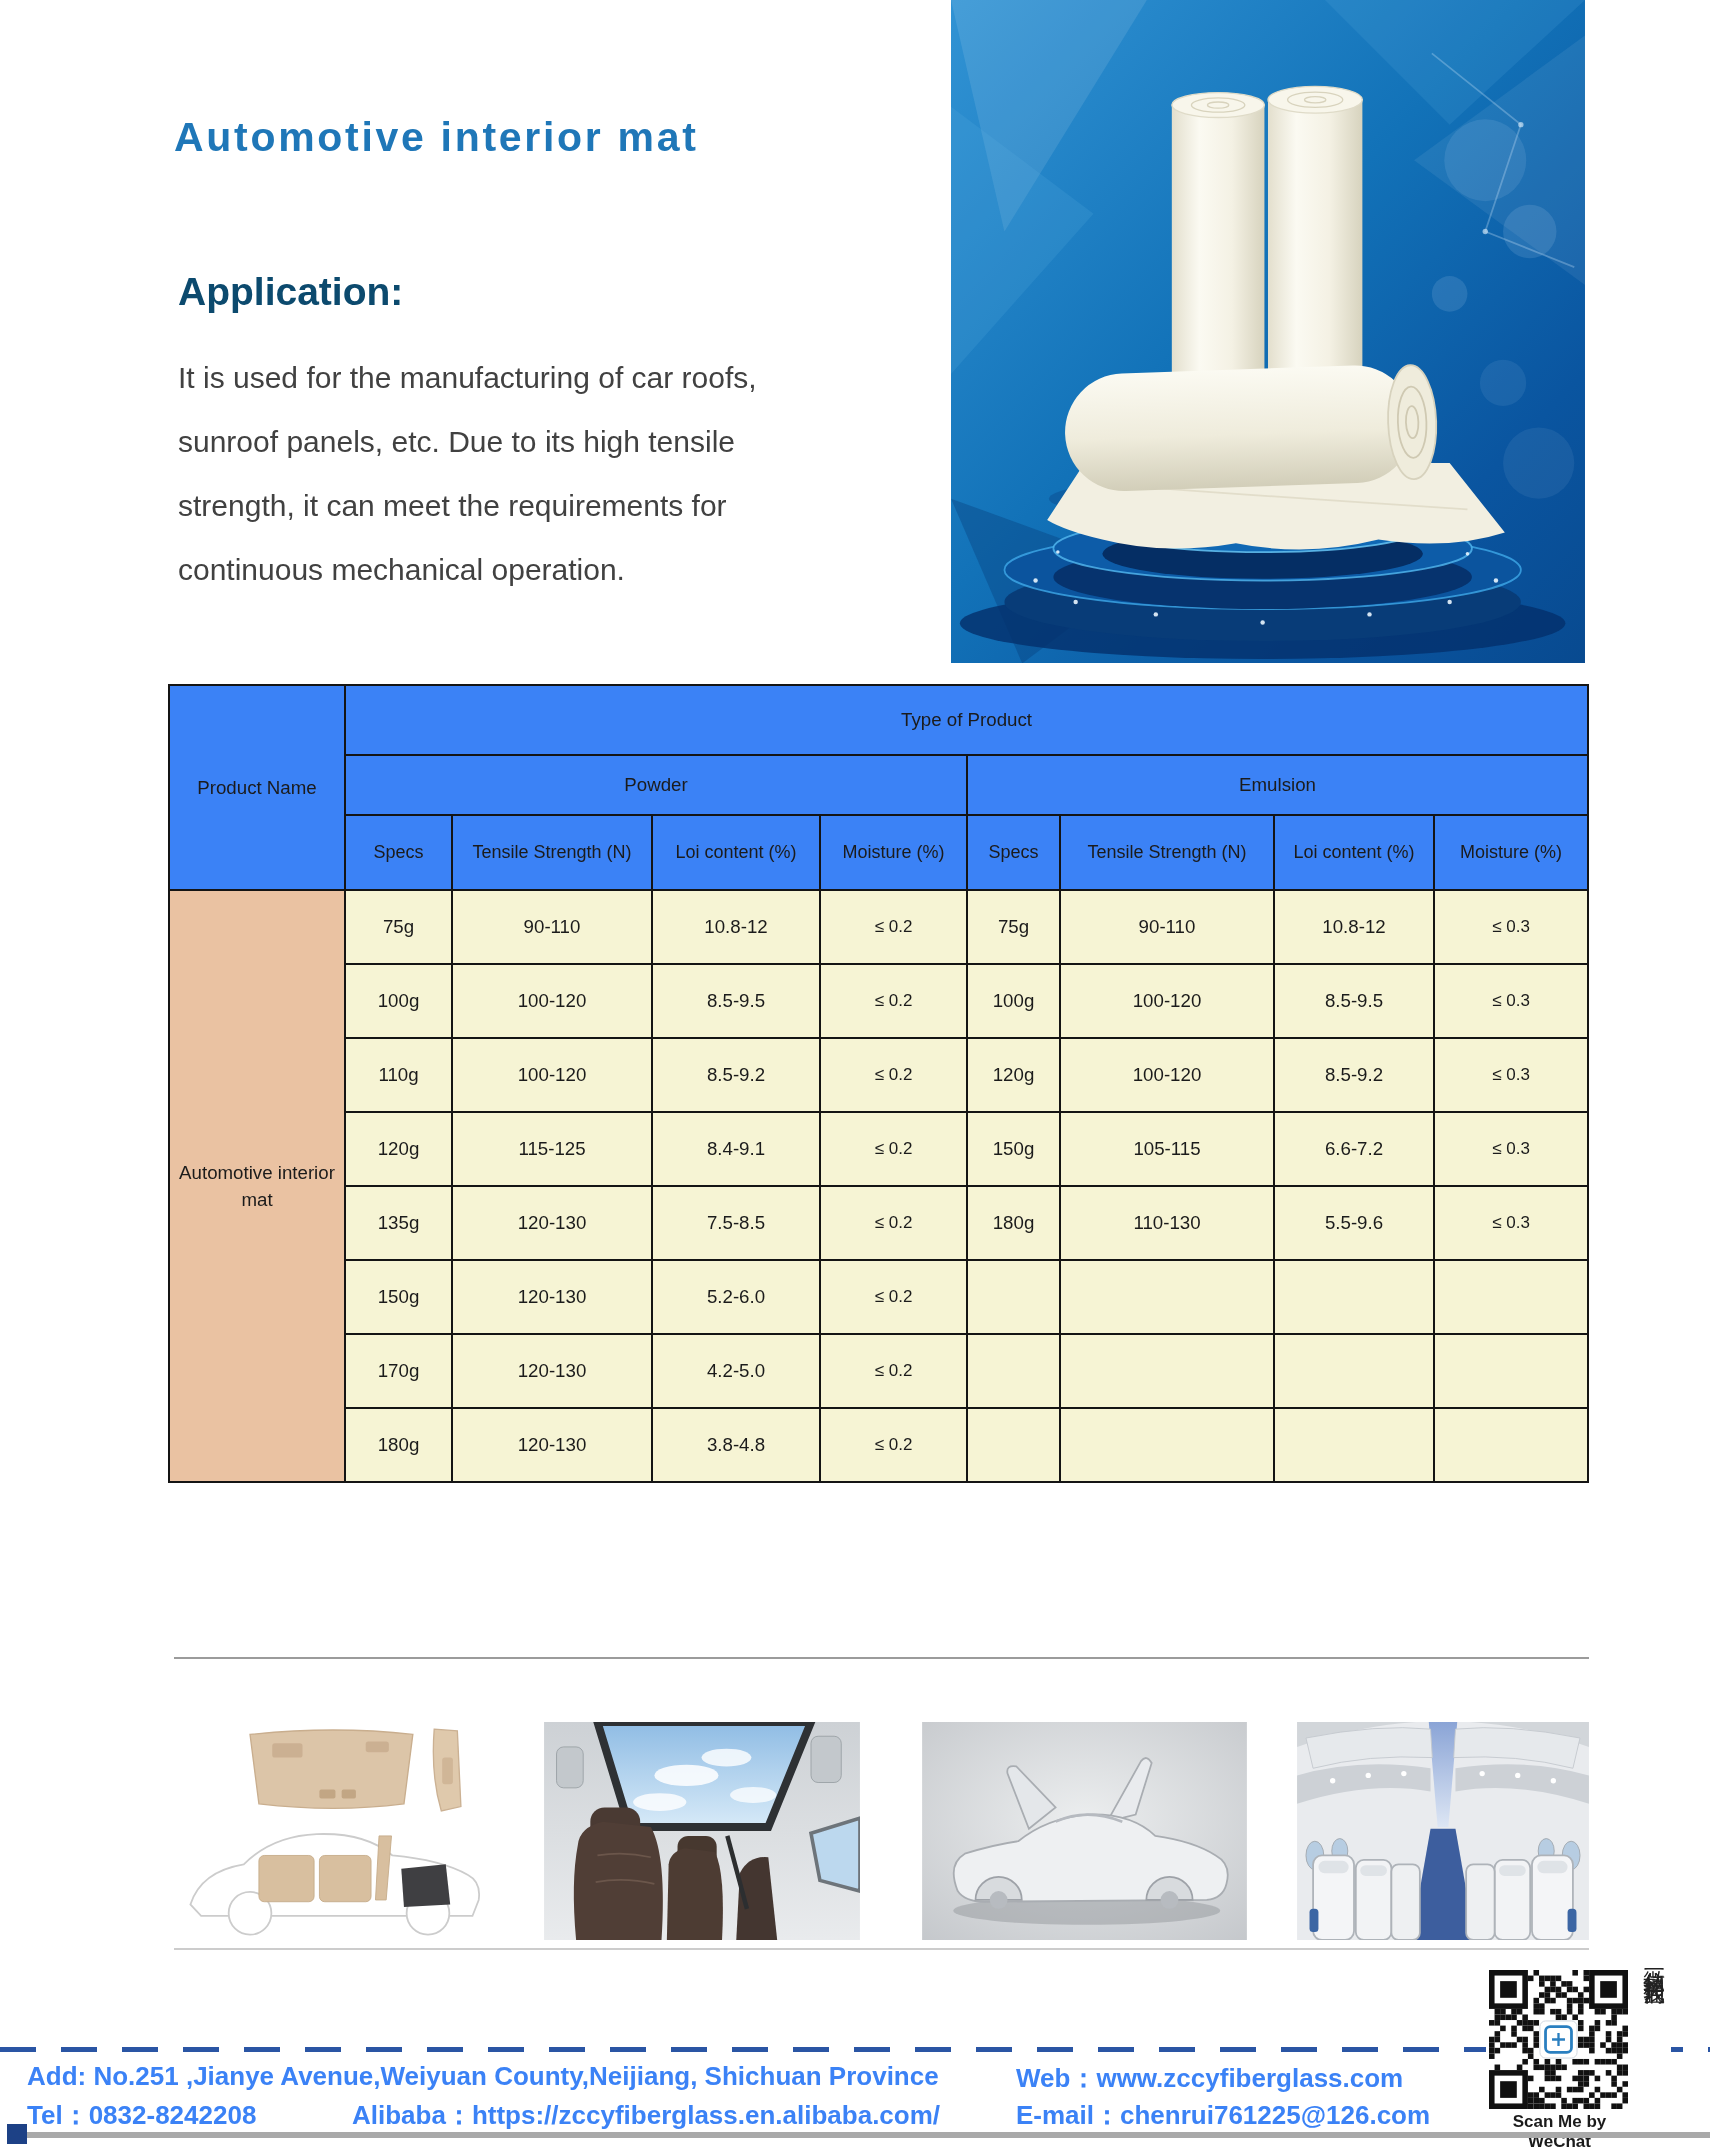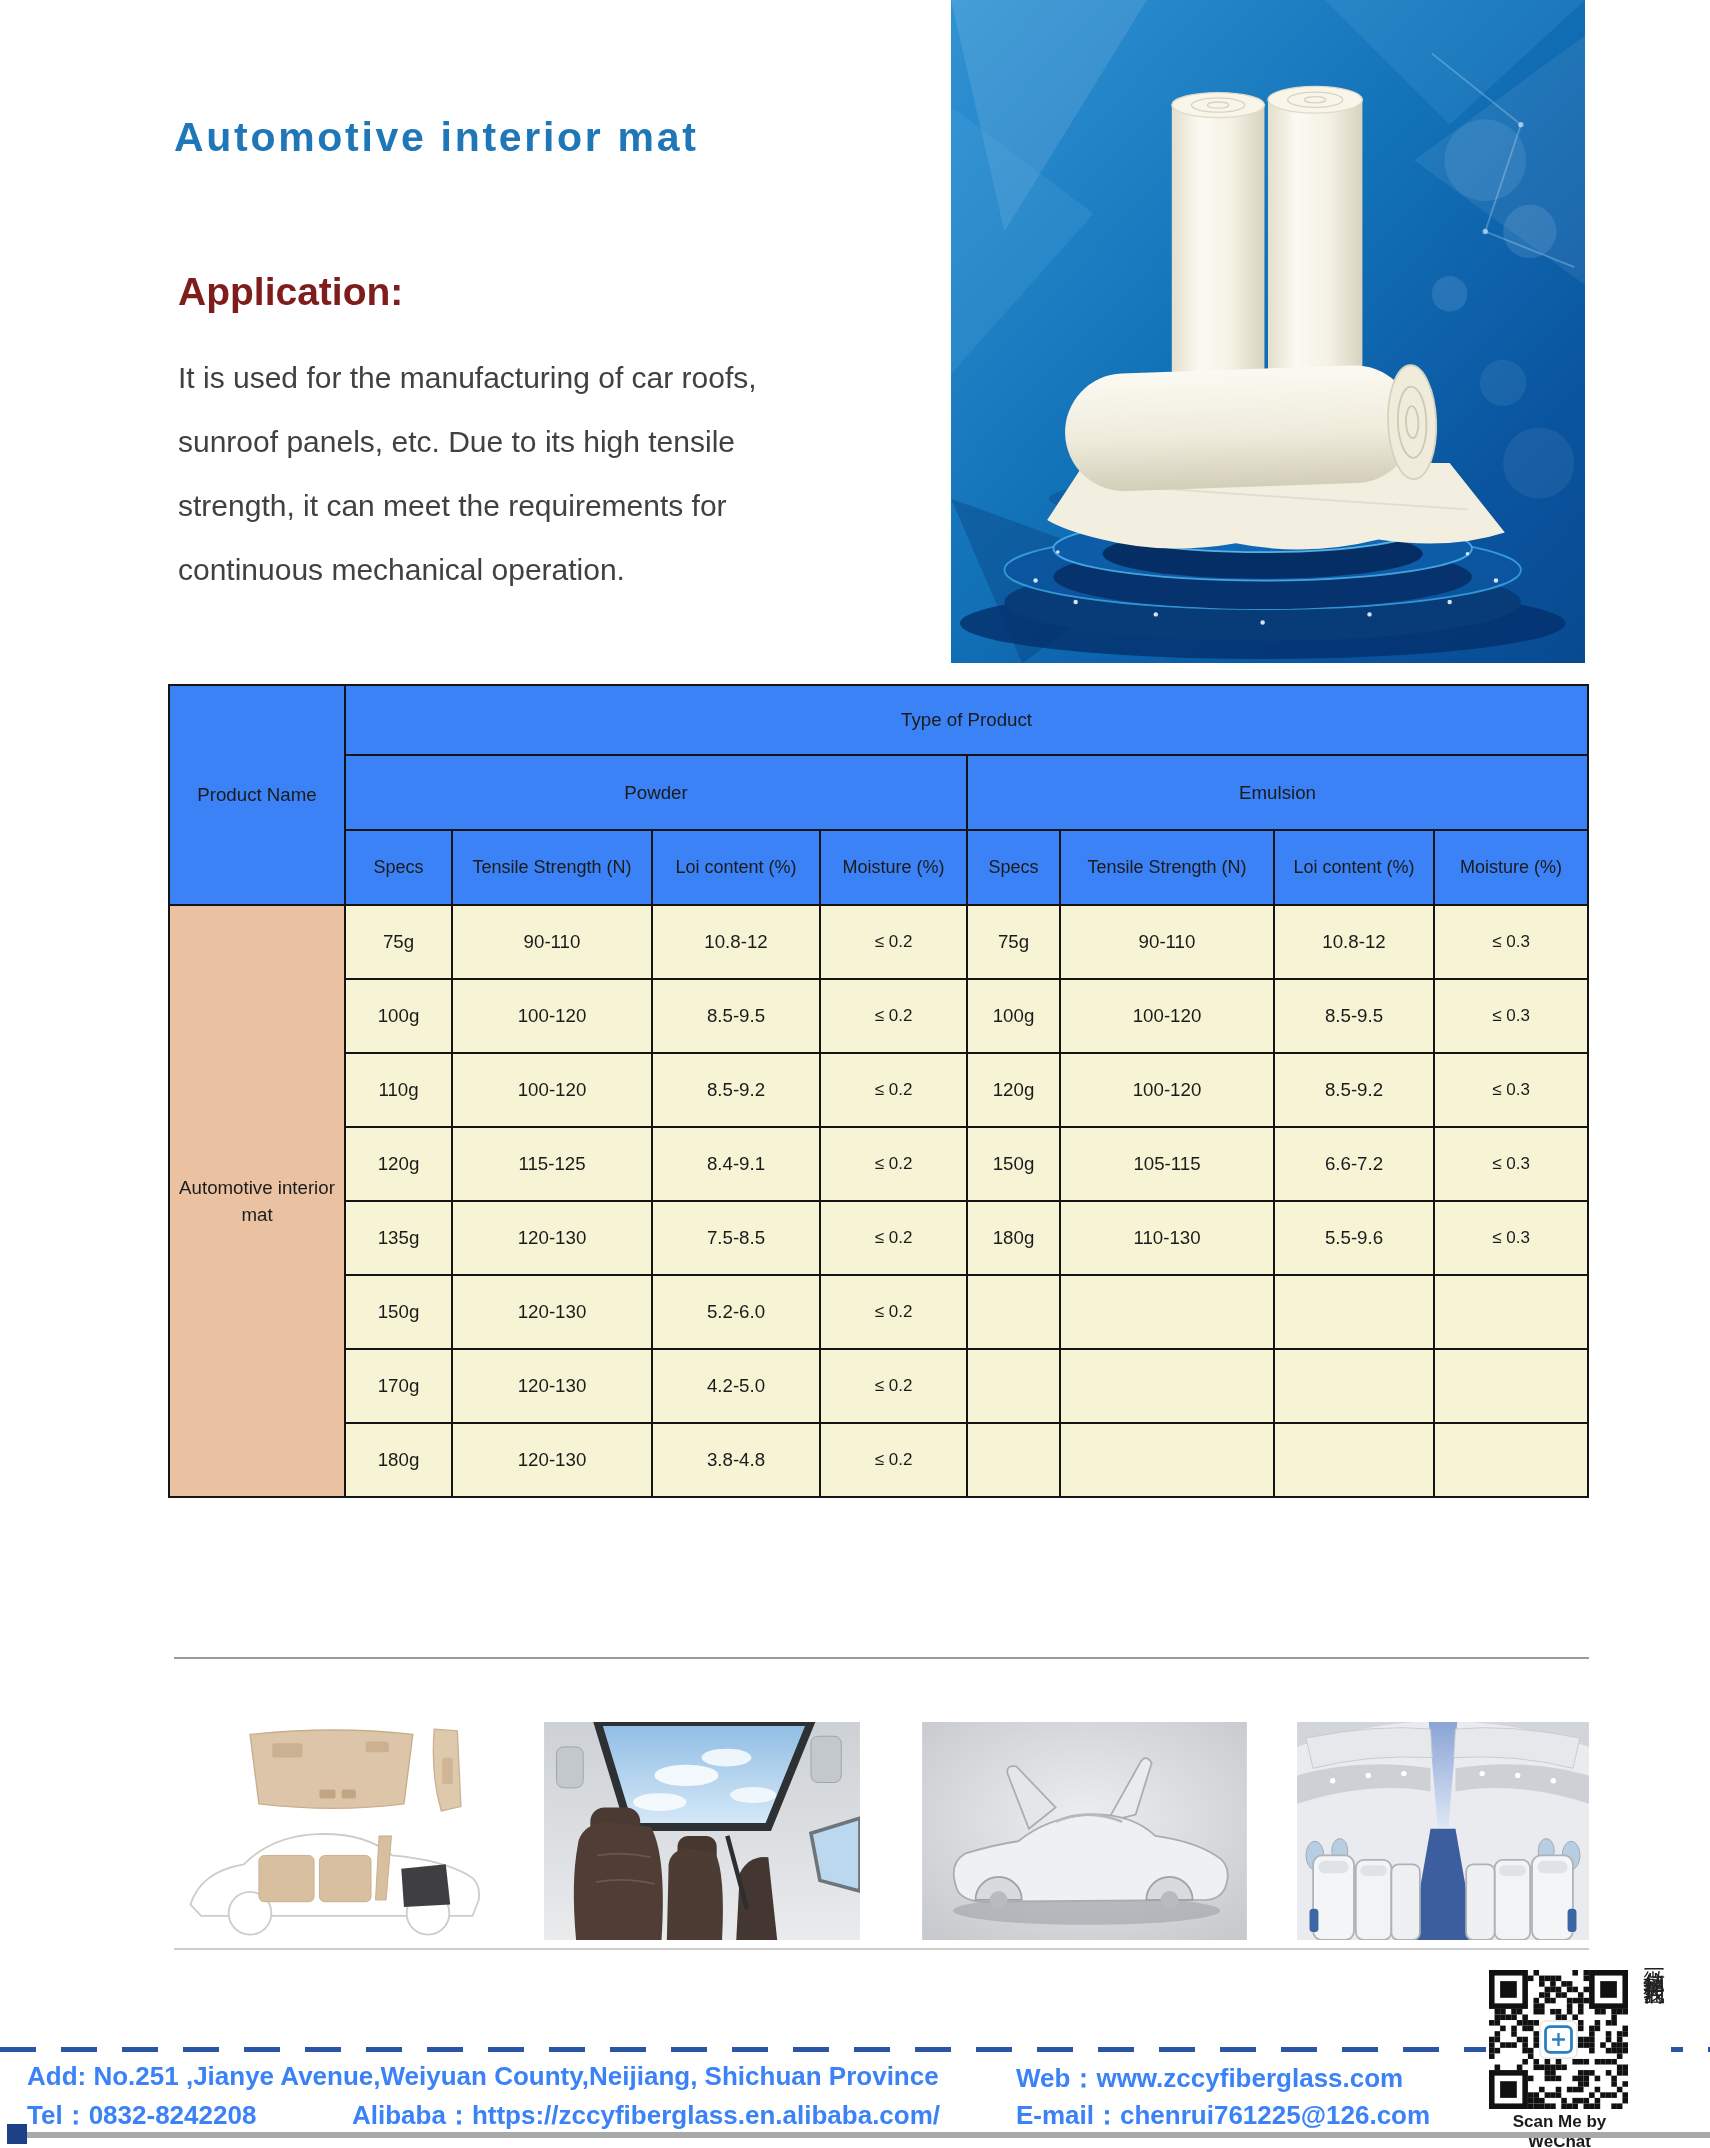--- a/index.html
+++ b/index.html
@@ -2,32 +2,32 @@
 <html style="font-size:14.3px"><head>
 <meta charset="utf-8">
 <style>
   html,body{margin:0;padding:0;background:#ffffff;}
   .page{position:relative;width:1711px;height:2148px;background:#ffffff;overflow:hidden;
         font-family:"Liberation Sans", sans-serif;}
 
   
   .page-title{position:absolute;left:174px;top:114px;font-size:41px;font-weight:bold;
               color:#1f77b8;letter-spacing:2.7px;}
-  .app-heading{position:absolute;left:178px;top:270px;font-size:39px;font-weight:600;color:#7f1d1d;}
+  .app-heading{position:absolute;left:178px;top:270px;font-size:39px;font-weight:600;color:#0c4a6e;}
   .app-lines{position:absolute;left:178px;top:346px;width:740px;font-size:30px;color:#414141;}
   .app-lines div{height:64px;line-height:64px;white-space:nowrap;}
   .product-photo{position:absolute;left:951px;top:0;width:634px;height:664px;}
 
   
   table.spec{position:absolute;left:168px;top:684px;width:1419px;border-collapse:collapse;
              table-layout:fixed;}
   table.spec th,table.spec td{border:2.7px solid #141414;text-align:center;vertical-align:middle;
              font-weight:normal;font-size:18.7px;color:#1b1b1b;padding:0;overflow:hidden;}
   table.spec thead th{background:#3b82f6;}
-  tr.h1{height:70px;} tr.h2{height:75px;} tr.h3{height:75px;}
+  tr.h1{height:70px;} tr.h2{height:60px;} tr.h3{height:75px;}
   table.spec tbody tr{height:74px;}
   table.spec th.sub{font-size:18px;}
   td.product-cell{background:#eac2a2;line-height:1.45;padding:0 16px;}
   td.data-cell{background:#f6f4d4;}
   td.data-cell.small{font-size:17px;}
 
   
   .market-heading{position:absolute;left:174px;top:1593px;font-size:37px;font-weight:bold;
                   color:#1f77b8;white-space:nowrap;}
   .market-heading .sp1{letter-spacing:2.2px;margin-right:12.5px;}

